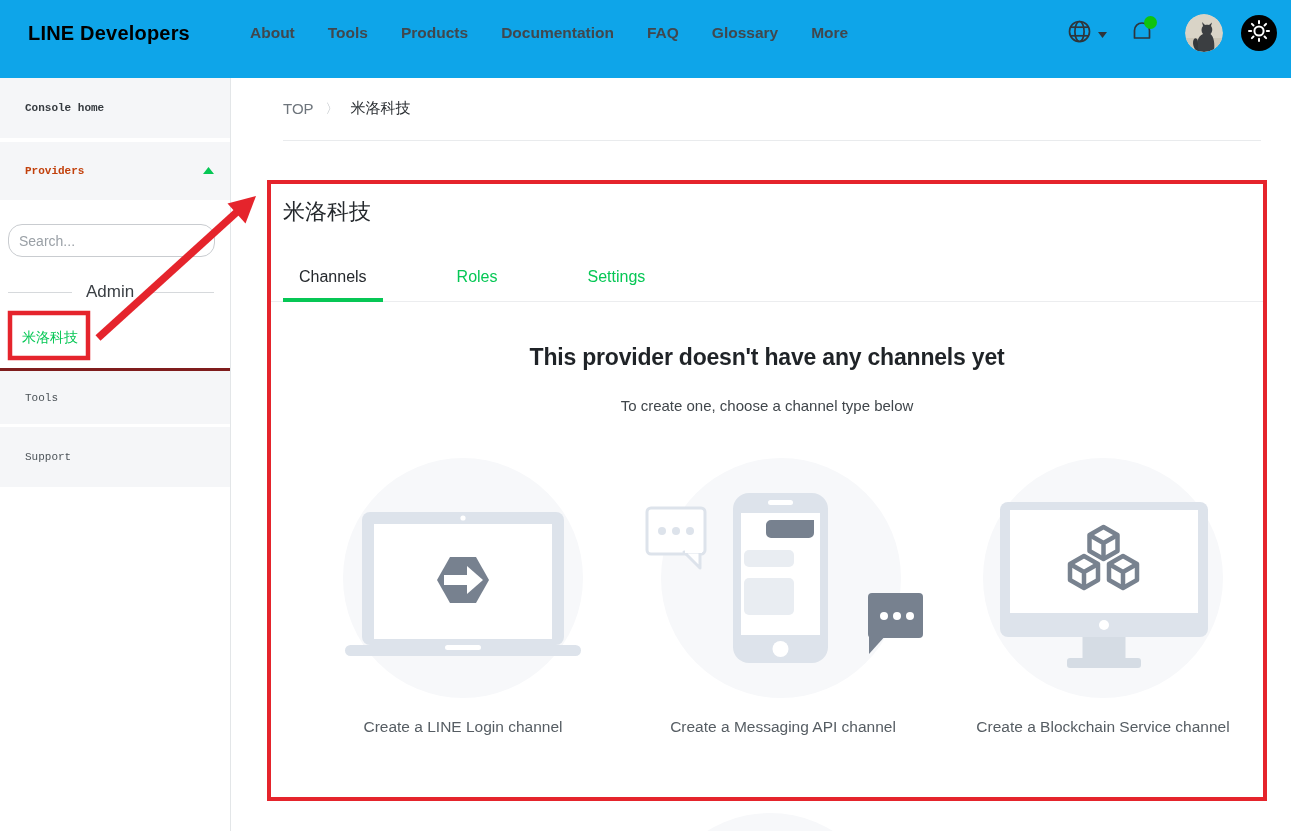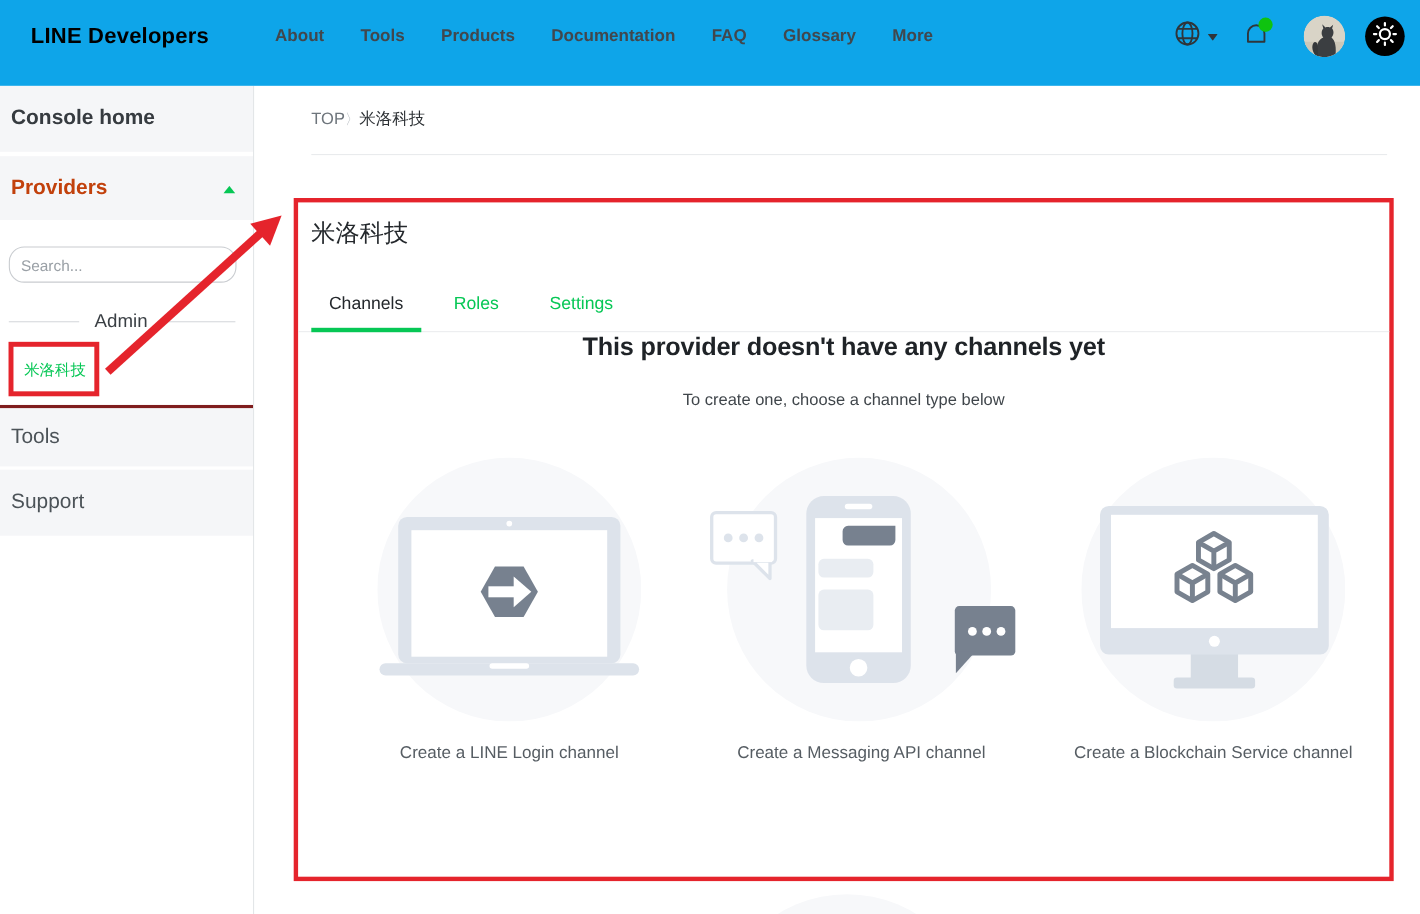--- a/index.html
+++ b/index.html
@@ -13,50 +13,50 @@
   .nav-item { font-size:15.5px; font-weight:700; color:#41474d; cursor:pointer; white-space:nowrap; }
   .hdr-right { position:absolute; right:14px; top:14px; display:flex; align-items:center; gap:18px; }
   .lang-btn { display:flex; align-items:center; gap:6px; cursor:pointer; }
   .bell-wrap { position:relative; cursor:pointer; margin-left:6px; }
   .bell-dot { position:absolute; right:-4px; top:-3px; width:13px; height:13px; border-radius:50%; }
   .avatar { width:38px; height:38px; border-radius:50%; overflow:hidden; cursor:pointer; margin-left:14px; }
   .theme-btn { width:36px; height:36px; border-radius:50%; background:#000; display:flex; align-items:center; justify-content:center; cursor:pointer; }
 
   
   .sidebar { position:absolute; left:0; top:78px; width:231px; height:753px; background:#fff; border-right:1px solid #e3e6e8; z-index:2; }
-  .sb-row { background:#f5f6f8; display:flex; align-items:center; padding-left:10px; font-size:19px; }
+  .sb-row { background:#f5f6f8; display:flex; align-items:center; padding-left:25px; font-size:11px;font-family:Liberation Mono, monospace; }
   .sb-console { height:60px; margin-bottom:4px; font-weight:700; color:#363b40; cursor:pointer; }
   .sb-providers { height:58px; font-weight:700; cursor:pointer; justify-content:space-between; padding-right:16px; }
   .sb-panel { background:#fff; height:168px; position:relative; }
   .sb-search { position:absolute; left:8px; top:24px; width:207px; height:33px; border:1px solid #c9ccd0; border-radius:14px; padding:0 10px; font-size:14px; color:#333; outline:none; font-family:"Liberation Sans", sans-serif; }
   .sb-search::placeholder { color:#9aa0a6; } 
   .admin-line { height:1px; background:#d6d9dc; flex:1; }
   .admin-line.l { margin-left:8px; max-width:64px; }
   .admin-line.r { margin-right:16px; }
   .admin-text { font-size:17px; color:#3a3f44; padding:0 14px; }
   .sb-provider-link { display:inline-block; margin:22px 0 0 14px; font-size:14px; cursor:pointer; }
   .sb-simple { height:56px; font-weight:400; color:#4c5358; cursor:pointer; }
   .sb-tools { border-top:3px solid #7f1d1d; margin-bottom:3px; }
   .sb-support { height:60px; }
 
   
   .main { position:absolute; left:231px; top:78px; width:1060px; height:753px; background:#fff; }
-  .breadcrumb { position:absolute; left:52px; top:21px; display:flex; align-items:center; font-size:15px; }
+  .breadcrumb { position:absolute; left:52px; top:21px; display:flex; align-items:center; gap:12px; font-size:15px; }
   .bc-root { color:#6e757c; cursor:pointer; }
   .bc-sep { color:#b9bec3; font-size:13px; }
   .bc-current { color:#2b2f33; }
   .bc-divider { position:absolute; left:52px; top:62px; width:978px; height:1px; background:#e9ebed; }
 
   .panel { position:absolute; left:36px; top:102px; width:1000px; height:621px; border:4px solid #e5242c; background:#fff; }
   .panel-title { margin:13px 0 0 12px; font-size:22px; font-weight:400; color:#24282c; }
-  .tabs { display:flex; margin:41px 0 0 12px; border-bottom:1px solid #ecedef; margin-right:0; padding-right:0; }
+  .tabs { display:flex; margin:41px 0 0 12px; border-bottom:1px solid #ecedef; margin-right:0; padding-right:0;gap:44px; }
   .tabs { margin-left:0; padding-left:12px; }
   .tab { font-size:16px; padding:0 16px 12px 16px; cursor:pointer; margin-right:14px; }
   .tab.active { color:#24282c; border-bottom:4px solid #06c755; margin-bottom:-1px; }
-  .empty-title { text-align:center; font-size:23px; font-weight:700; color:#1f2327; letter-spacing:-.2px; }
+  .empty-title { text-align:center; margin-top:42px; font-size:23px; font-weight:700; color:#1f2327; letter-spacing:-.2px; }
   .empty-sub { text-align:center; margin-top:26px; font-size:15px; color:#40464b; }
   .cards { display:flex; margin-top:44px; justify-content:center;padding-left:32px; }
   .card { flex:1; max-width:331px; text-align:center; cursor:pointer; }
   .card svg { display:block; margin:0 auto; }
   .card-label { margin-top:20px; font-size:15.5px; color:#565d63; }
   .partial-circle { position:absolute; left:419px; top:735px; width:240px; height:240px; border-radius:50%; background:#f7f8fa; }
 
   
   .overlay { position:absolute; left:0; top:0; width:1291px; height:831px; z-index:60; pointer-events:none; }
 </style>

